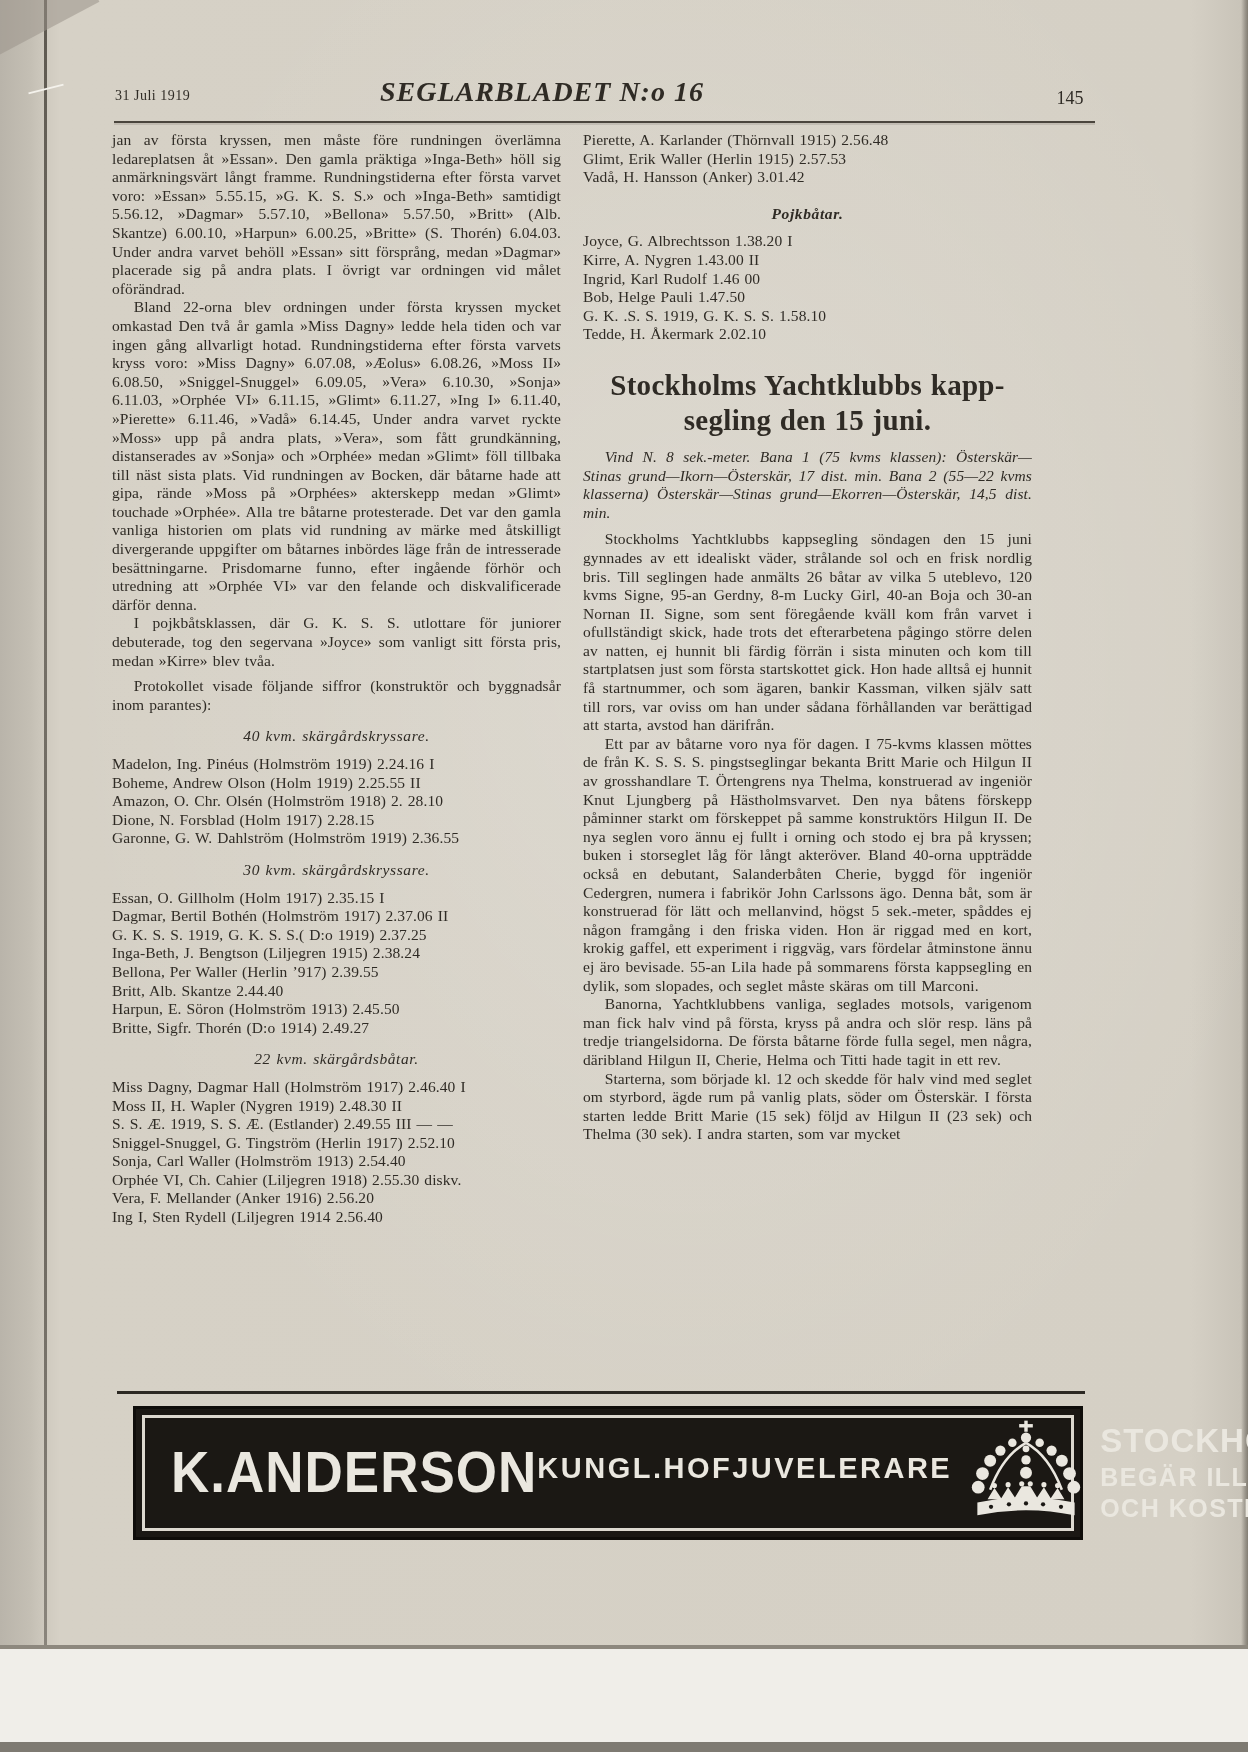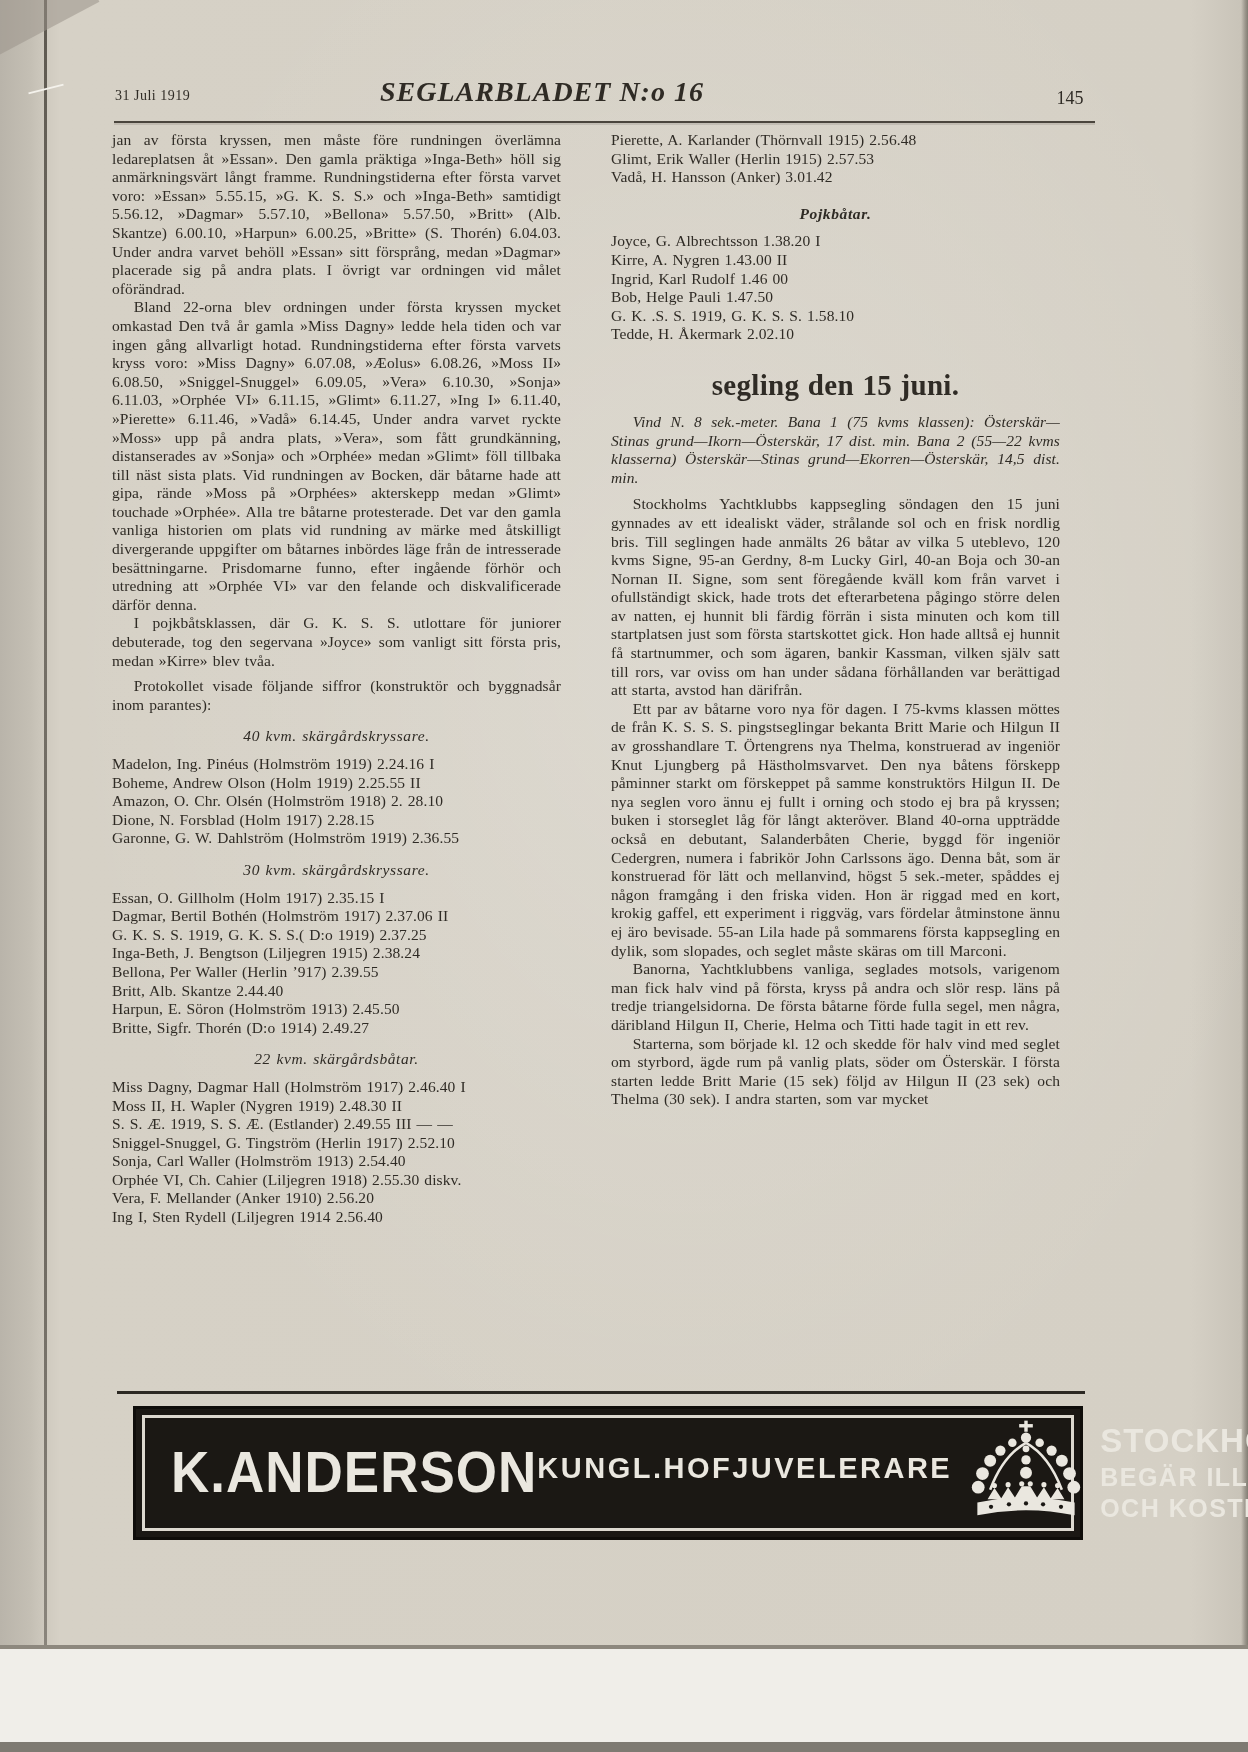--- a/index.html
+++ b/index.html
@@ -28,21 +28,21 @@
   .hdr-title{position:absolute;left:380px;top:76px;width:480px;text-align:left;
         font-size:28px;font-weight:700;font-style:italic;letter-spacing:1px;}
   .hdr-page{position:absolute;left:1040px;top:88px;width:60px;text-align:center;font-size:18px;}
   .hdr-rule{position:absolute;left:114px;top:121px;width:981px;height:2px;background:#4a453d;
         box-shadow:0 2px 0 rgba(74,69,61,.15);}
 
   
   .col{position:absolute;top:131px;width:449px;font-size:15.5px;line-height:18.6px;
        text-align:justify;letter-spacing:.1px;word-spacing:1px;}
   #col-left{left:112px;}
-  #col-right{left:611px;}
+  #col-right{left:583px;}
   .col p{margin:0;}
   .col p.ind{text-indent:1.4em;}
   .col p.gap-top{margin-top:7px;}
   .sec-head{margin:13px 0 9px 0;text-align:center;font-style:italic;font-weight:400;
         font-size:15.5px;letter-spacing:.6px;}
   .rlist{margin:0 0 2px 0;text-align:left;}
   .rlist div{white-space:nowrap;}
   .art-title{margin:24px 0 10px 0;text-align:center;font-weight:700;
         font-size:29px;line-height:35px;letter-spacing:.3px;}
   .lead{font-style:italic;margin:0 0 8px 0;}
@@ -110,21 +110,21 @@
     </div>
 
     <h4 class="sec-head">22 kvm. skärgårdsbåtar.</h4>
     <div class="rlist">
       <div>Miss Dagny, Dagmar Hall (Holmström 1917) 2.46.40 I</div>
       <div>Moss II, H. Wapler (Nygren 1919) 2.48.30 II</div>
       <div>S. S. Æ. 1919, S. S. Æ. (Estlander) 2.49.55 III — —</div>
       <div>Sniggel-Snuggel, G. Tingström (Herlin 1917) 2.52.10</div>
       <div>Sonja, Carl Waller (Holmström 1913) 2.54.40</div>
       <div>Orphée VI, Ch. Cahier (Liljegren 1918) 2.55.30 diskv.</div>
-      <div>Vera, F. Mellander (Anker 1910) 2.56.20</div>
+      <div>Vera, F. Mellander (Anker 1916) 2.56.20</div>
       <div>Ing I, Sten Rydell (Liljegren 1914 2.56.40</div>
     </div>
   </div>
 
   <div class="col" id="col-right">
     <div class="rlist">
       <div>Pierette,  A. Karlander (Thörnvall 1915) 2.56.48</div>
       <div>Glimt, Erik Waller (Herlin 1915) 2.57.53</div>
       <div>Vadå, H. Hansson (Anker) 3.01.42</div>
     </div>
@@ -133,20 +133,21 @@
     <div class="rlist">
       <div>Joyce, G. Albrechtsson 1.38.20 I</div>
       <div>Kirre, A. Nygren 1.43.00 II</div>
       <div>Ingrid, Karl Rudolf 1.46 00</div>
       <div>Bob, Helge Pauli 1.47.50</div>
       <div>G. K. .S. S. 1919, G. K. S. S. 1.58.10</div>
       <div>Tedde, H. Åkermark 2.02.10</div>
     </div>
 
     <div class="art-title">
+      <div>Stockholms Yachtklubbs kapp-</div>
       <div>segling den 15 juni.</div>
     </div>
 
     <div class="lead">
       <p>Vind N. 8 sek.-meter. Bana 1 (75 kvms klassen): Österskär—Stinas grund—Ikorn—Österskär, 17 dist. min. Bana 2 (55—22 kvms klasserna) Österskär—Stinas grund—Ekorren—Österskär, 14,5 dist. min.</p>
     </div>
 
     <p class="ind">Stockholms Yachtklubbs kappsegling söndagen den 15 juni gynnades av ett idealiskt väder, strålande sol och en frisk nordlig bris. Till seglingen hade anmälts 26 båtar av vilka 5 uteblevo, 120 kvms Signe, 95-an Gerdny, 8-m Lucky Girl, 40-an Boja och 30-an Nornan II. Signe, som sent föregående kväll kom från varvet i ofullständigt skick, hade trots det efterarbetena pågingo större delen av natten, ej hunnit bli färdig förrän i sista minuten och kom till startplatsen just som första startskottet gick. Hon hade alltså ej hunnit få startnummer, och som ägaren, bankir Kassman, vilken själv satt till rors, var oviss om han under sådana förhållanden var berättigad att starta, avstod han därifrån.</p>
     <p class="ind">Ett par av båtarne voro nya för dagen. I 75-kvms klassen möttes de från K. S. S. S. pingstseglingar bekanta Britt Marie och Hilgun II av grosshandlare T. Örtengrens nya Thelma, konstruerad av ingeniör Knut Ljungberg på Hästholmsvarvet. Den nya båtens förskepp påminner starkt om förskeppet på samme konstruktörs Hilgun II. De nya seglen voro ännu ej fullt i orning och stodo ej bra på kryssen; buken i storseglet låg för långt akteröver. Bland 40-orna uppträdde också en debutant, Salanderbåten Cherie, byggd för ingeniör Cedergren, numera i fabrikör John Carlssons ägo. Denna båt, som är konstruerad för lätt och mellanvind, högst 5 sek.-meter, spåddes ej någon framgång i den friska viden. Hon är riggad med en kort, krokig gaffel, ett experiment i riggväg, vars fördelar åtminstone ännu ej äro bevisade. 55-an Lila hade på sommarens första kappsegling en dylik, som slopades, och seglet måste skäras om till Marconi.</p>
     <p class="ind">Banorna, Yachtklubbens vanliga, seglades motsols, varigenom man fick halv vind på första, kryss på andra och slör resp. läns på tredje triangelsidorna. De första båtarne förde fulla segel, men några, däribland Hilgun II, Cherie, Helma och Titti hade tagit in ett rev.</p>

